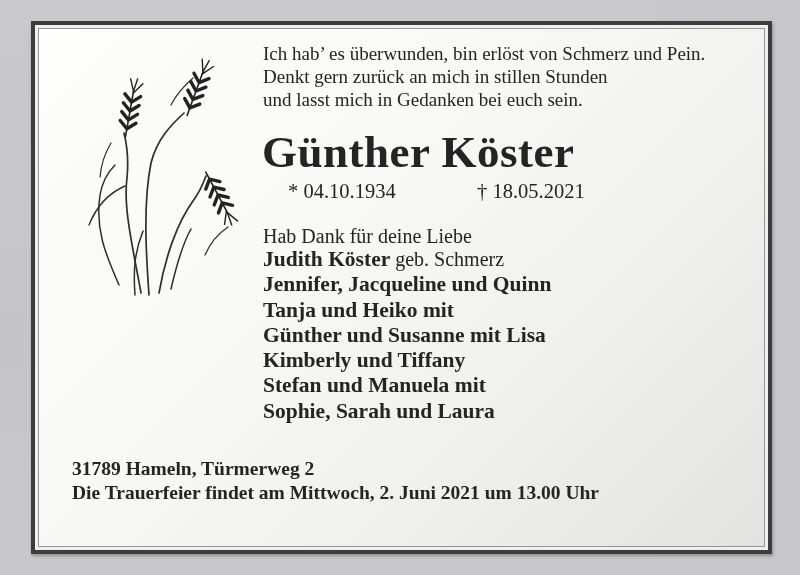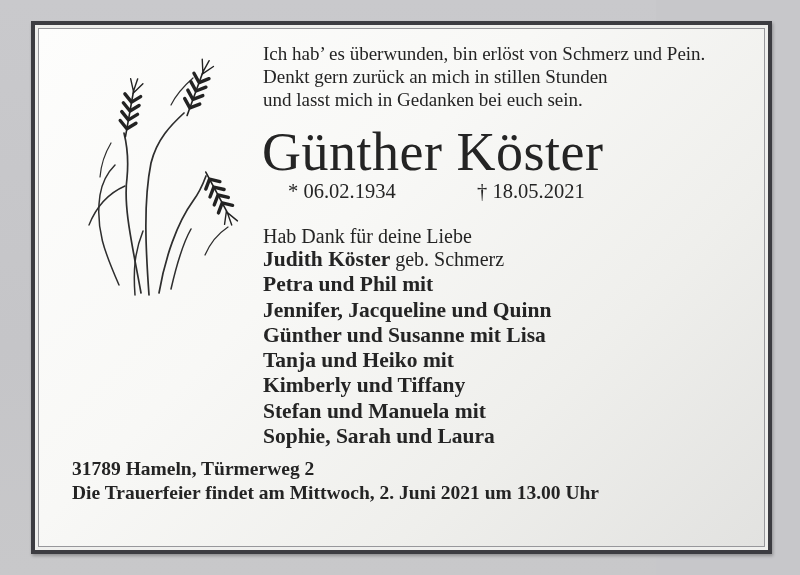--- a/index.html
+++ b/index.html
@@ -48,22 +48,22 @@
   .epitaph {
     position: absolute;
     left: 224px; top: 13px;
     font-size: 19px; line-height: 23px;
     white-space: nowrap;
   }
   .name {
     position: absolute;
     left: 223px; top: 97px;
     margin: 0;
-    font-size: 54px; line-height: 52px;
-    font-weight: normal;
+    font-size: 45px; line-height: 52px;
+    font-weight: bold;
     letter-spacing: 0.5px;
     white-space: nowrap;
   }
   .birth-date, .death-date {
     position: absolute;
     top: 150px;
     font-size: 20.5px; line-height: 24px;
     white-space: nowrap;
   }
   .birth-date { left: 249px; }
@@ -144,31 +144,30 @@
         </svg>
 
         <div class="epitaph">
           <div>Ich hab’ es überwunden, bin erlöst von Schmerz und Pein.</div>
           <div>Denkt gern zurück an mich in stillen Stunden</div>
           <div>und lasst mich in Gedanken bei euch sein.</div>
         </div>
 
         <h1 class="name">Günther Köster</h1>
 
-        <div class="birth-date">* 06.02.1934</div>
+        <div class="birth-date">* 04.10.1934</div>
         <div class="death-date">† 18.05.2021</div>
 
         <div class="thanks">Hab Dank für deine Liebe</div>
 
         <div class="mourners">
           <div><span>Judith Köster</span><span class="regular"> geb. Schmerz</span></div>
-          <div><span>Petra und Phil mit</span><span class="regular"></span></div>
           <div><span>Jennifer, Jacqueline und Quinn</span><span class="regular"></span></div>
+          <div><span>Tanja und Heiko mit</span><span class="regular"></span></div>
           <div><span>Günther und Susanne mit Lisa</span><span class="regular"></span></div>
-          <div><span>Tanja und Heiko mit</span><span class="regular"></span></div>
           <div><span>Kimberly und Tiffany</span><span class="regular"></span></div>
           <div><span>Stefan und Manuela mit</span><span class="regular"></span></div>
           <div><span>Sophie, Sarah und Laura</span><span class="regular"></span></div>
         </div>
 
         <div class="footer">
           <div>31789 Hameln, Türmerweg 2</div>
           <div>Die Trauerfeier findet am Mittwoch, 2. Juni 2021 um 13.00 Uhr</div>
         </div>
 

